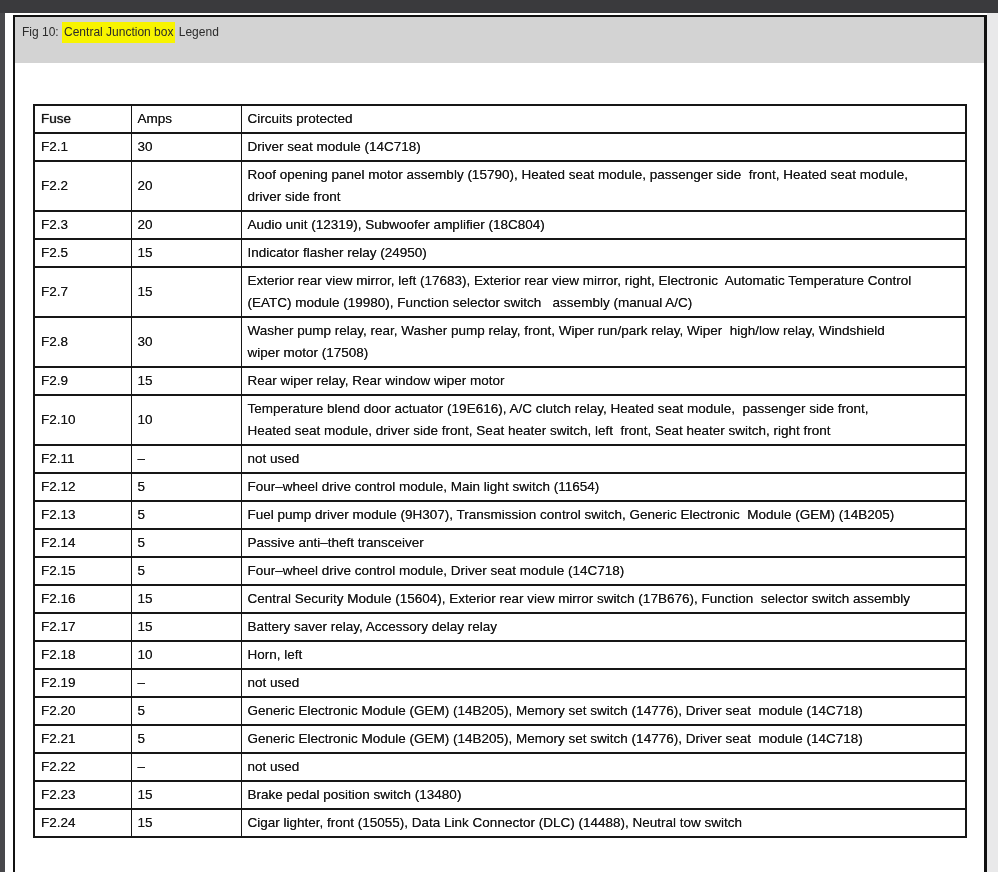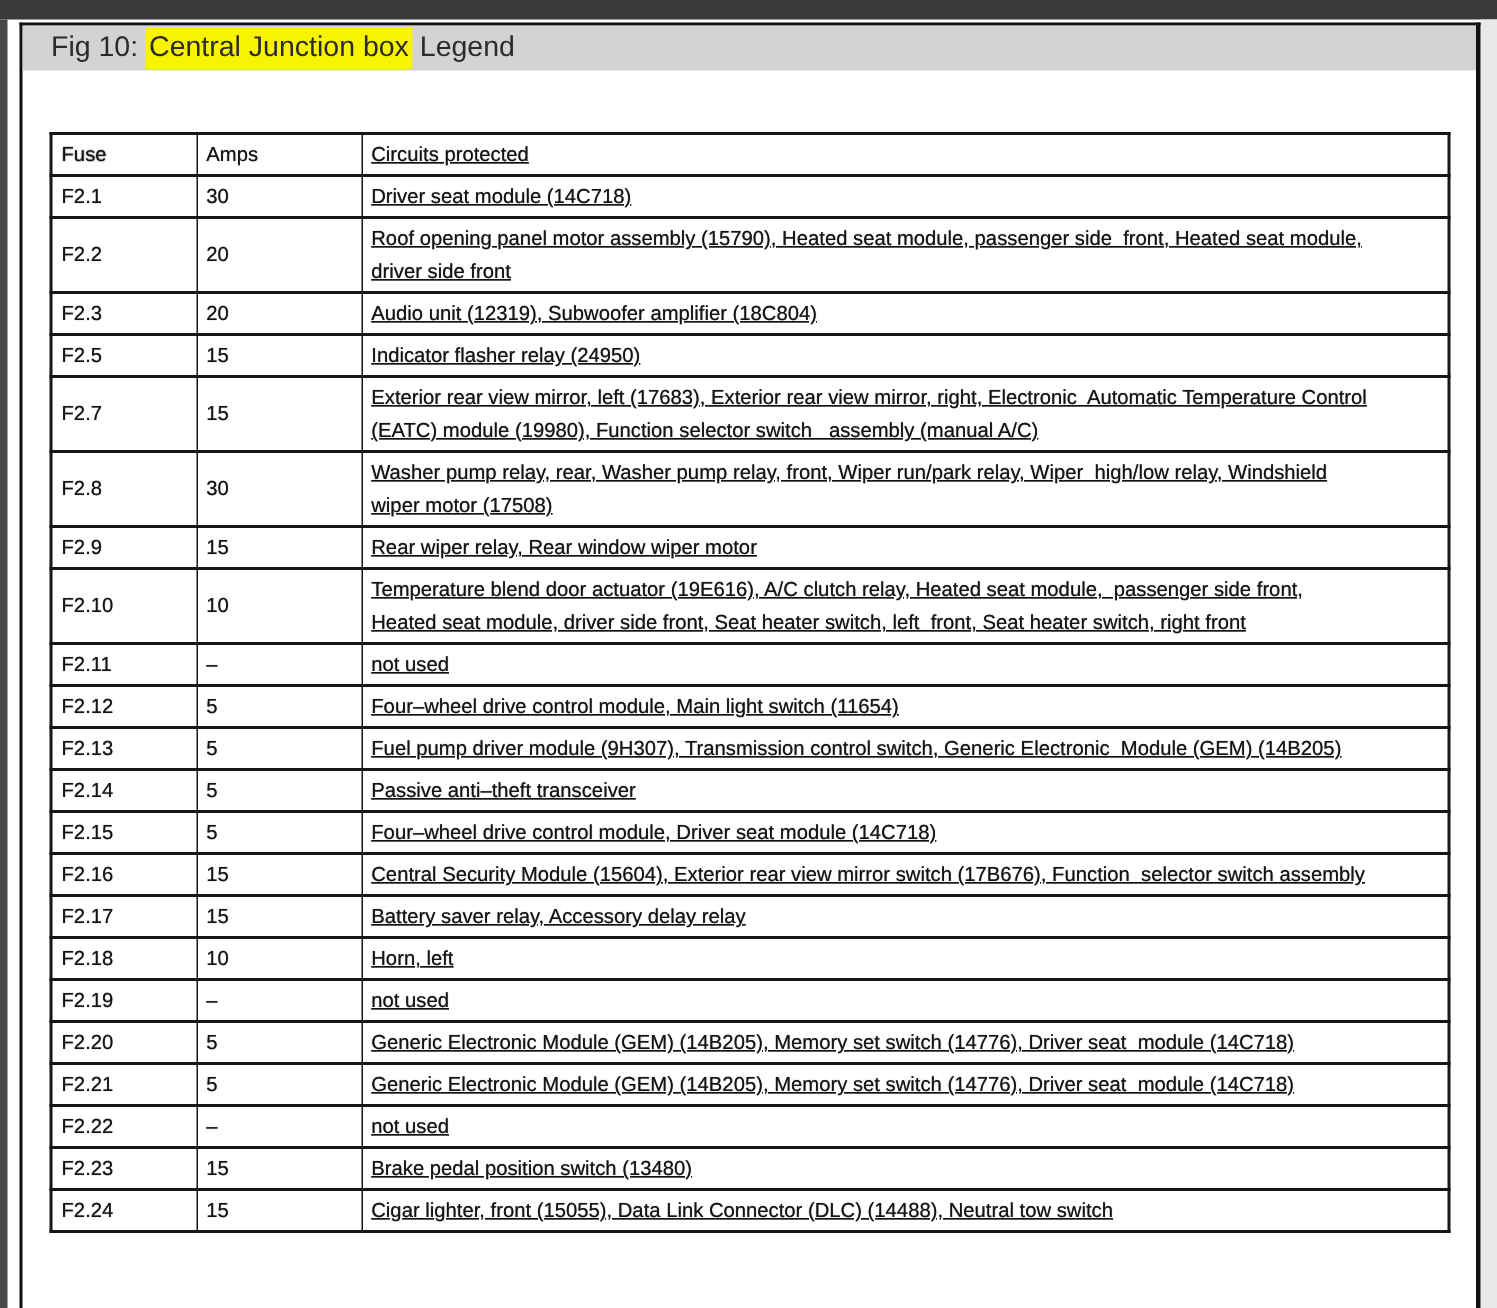--- a/index.html
+++ b/index.html
@@ -29,25 +29,25 @@
   .page {
     position: absolute; left: 13px; top: 15px;
     width: 974px; height: 857px;
     background: #ffffff;
     border-top: 2px solid #111;
     border-left: 2px solid #111;
     border-right: 3px solid #111;
     overflow: hidden;
   }
   .title-bar {
-    height: 30px;
+    height: 46px;
     background: #d3d3d3;
     line-height: 30px;
-    padding-left: 19px;
-    font-size: 19px;
+    padding-left: 7px;
+    font-size: 12px;
     color: #2b2b2b;
     white-space: pre;
   }
   .title-bar .hl {
     background: #f8f400;
     padding: 3px 2px 4px 2px;
   }
   
   table.fuse {
     margin: 41px 0 0 18px;
@@ -65,21 +65,21 @@
     border: 2px solid #161616;
     border-left-width: 1px;
     border-right-width: 1px;
     font-weight: 400;
     text-align: left;
     vertical-align: middle;
     line-height: 22px;
     padding: 2px 6px;
   }
   table.fuse th:first-child, table.fuse td:first-child { border-left-width: 2px; }
-  table.fuse th:last-child,  table.fuse td:last-child  { border-right-width: 2px; text-decoration: underline; }
+  table.fuse th:last-child,  table.fuse td:last-child  { border-right-width: 2px; }
   table.fuse th { font-weight: 400; }
   th.h-fuse { text-shadow: 0 0 1px rgba(0,0,0,0.9); } 
   td.fuse-cell, th.h-fuse { padding-left: 8px; }
   td.amps-cell, th.h-amps { padding-left: 13px; }
   td.circuits-cell, th.h-circ { padding-left: 16px; white-space: pre-wrap; }
 </style>
 </head>
 <body>
 
 <div class="top-bar"></div>

